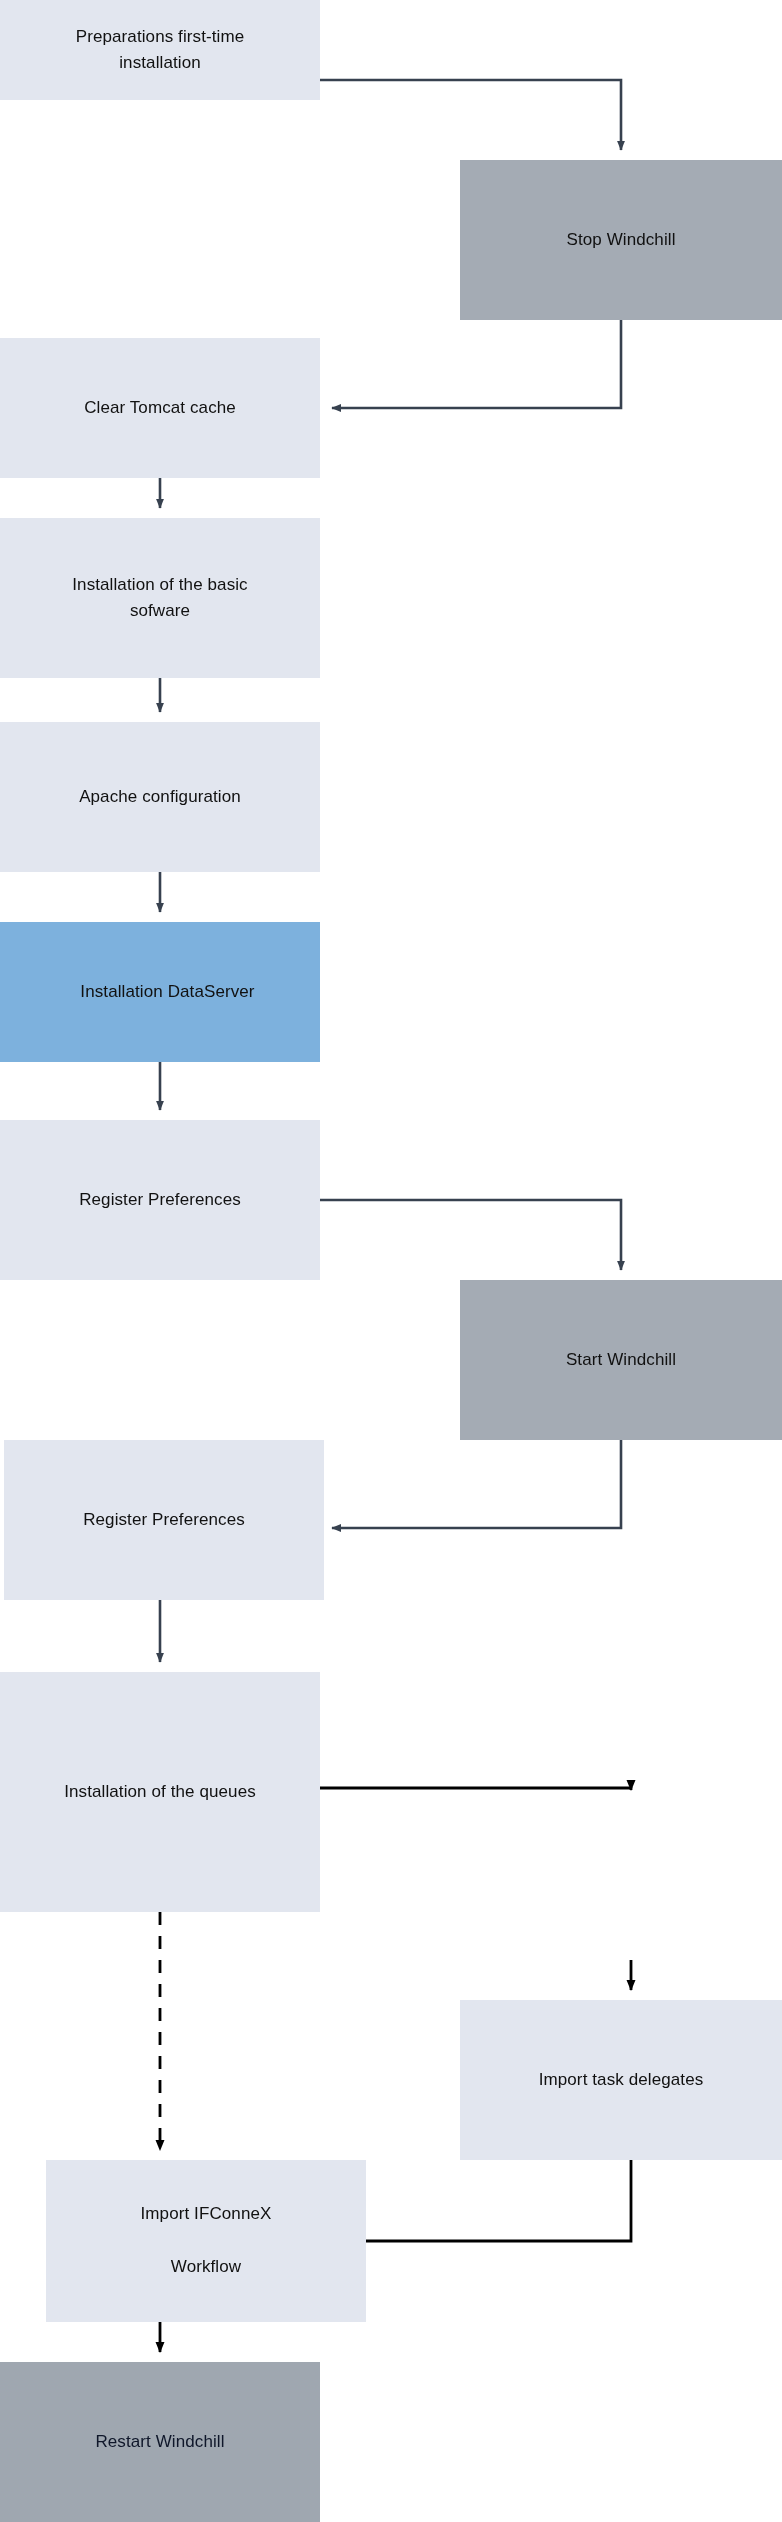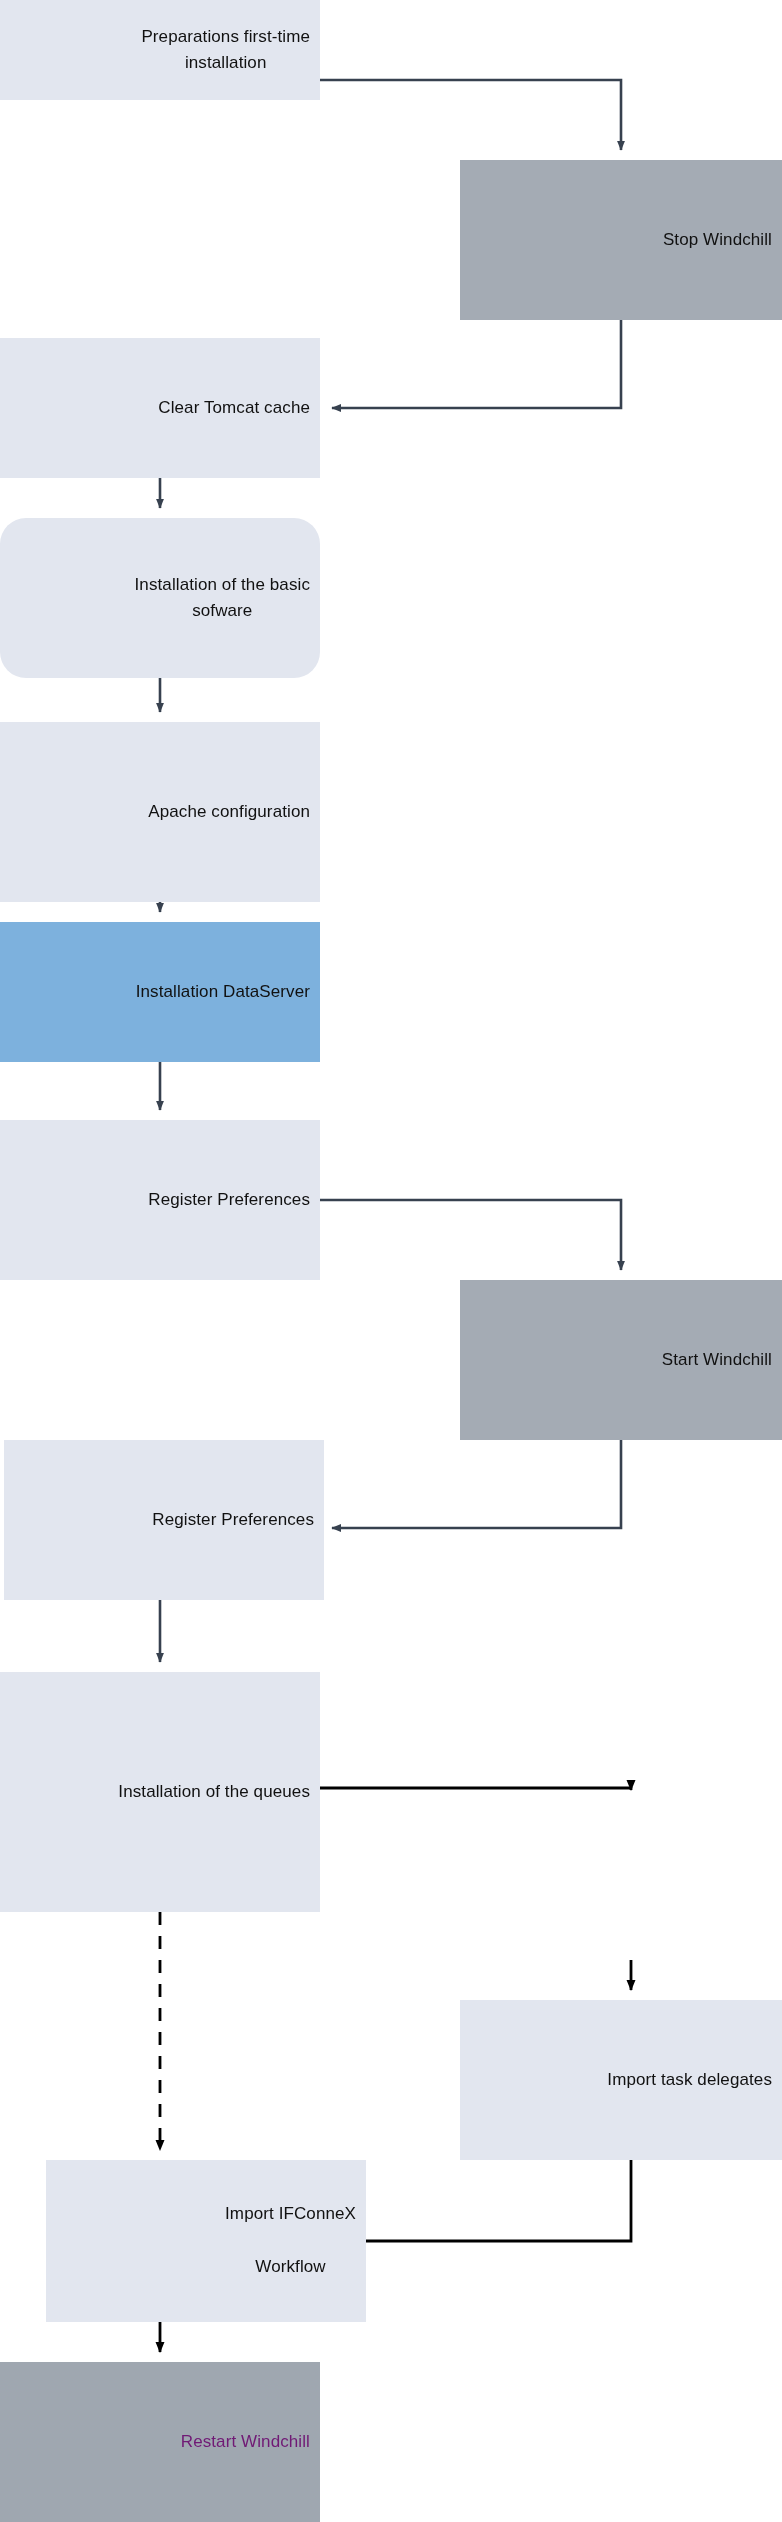--- a/index.html
+++ b/index.html
@@ -1,25 +1,25 @@
 <!DOCTYPE html>
 <html><head>
 <meta charset="utf-8">
 <style>
   html,body{margin:0;padding:0;background:#ffffff;}
   body{width:782px;height:2522px;font-family:"Liberation Sans",sans-serif;}
   #stage{position:relative;width:782px;height:2522px;overflow:hidden;background:#fff;}
-  .node{position:absolute;display:flex;align-items:center;justify-content:flex-end;
+  .node{position:absolute;display:flex;align-items:center;justify-content:center;
         text-align:center;box-sizing:border-box;padding:4px 10px;
         font-size:17px;line-height:1.55;color:#111111;letter-spacing:.1px;}
   .node.light{background:#e2e6ef;}
   .node.gray {background:#a4abb4;}
   .node.gray2{background:#9fa7b0;}
   .node.blue {background:#7db1dd;}
-  .node.restart{background:#9fa7b0;color:#701a75;}
+  .node.restart{background:#9fa7b0;color:#0f172a;}
   .node .lbl{display:block;white-space:pre-line;}
   svg.edges{position:absolute;left:0;top:0;width:782px;height:2522px;pointer-events:none;}
 </style>
 </head>
 <body>
 
 <div id="stage">
 
   <svg class="edges" viewBox="0 0 782 2522" xmlns="http://www.w3.org/2000/svg">
     <defs>
@@ -58,26 +58,26 @@
   </div>
 
   <div class="node gray" style="left:460px;top:160px;width:322px;height:160px;">
     <span class="lbl">Stop Windchill</span>
   </div>
 
   <div class="node light" style="left:0px;top:338px;width:320px;height:140px;">
     <span class="lbl">Clear Tomcat cache</span>
   </div>
 
-  <div class="node light" style="left:0px;top:518px;width:320px;height:160px;border-radius:26px;">
+  <div class="node light" style="left:0px;top:518px;width:320px;height:160px;">
     <span class="lbl">Installation of the basic
 sofware</span>
   </div>
 
-  <div class="node light" style="left:0px;top:722px;width:320px;height:180px;">
+  <div class="node light" style="left:0px;top:722px;width:320px;height:150px;">
     <span class="lbl">Apache configuration</span>
   </div>
 
   <div class="node blue" style="left:0px;top:922px;width:320px;height:140px;padding-left:25px;">
     <span class="lbl">Installation DataServer</span>
   </div>
 
   <div class="node light" style="left:0px;top:1120px;width:320px;height:160px;">
     <span class="lbl">Register Preferences</span>
   </div>

